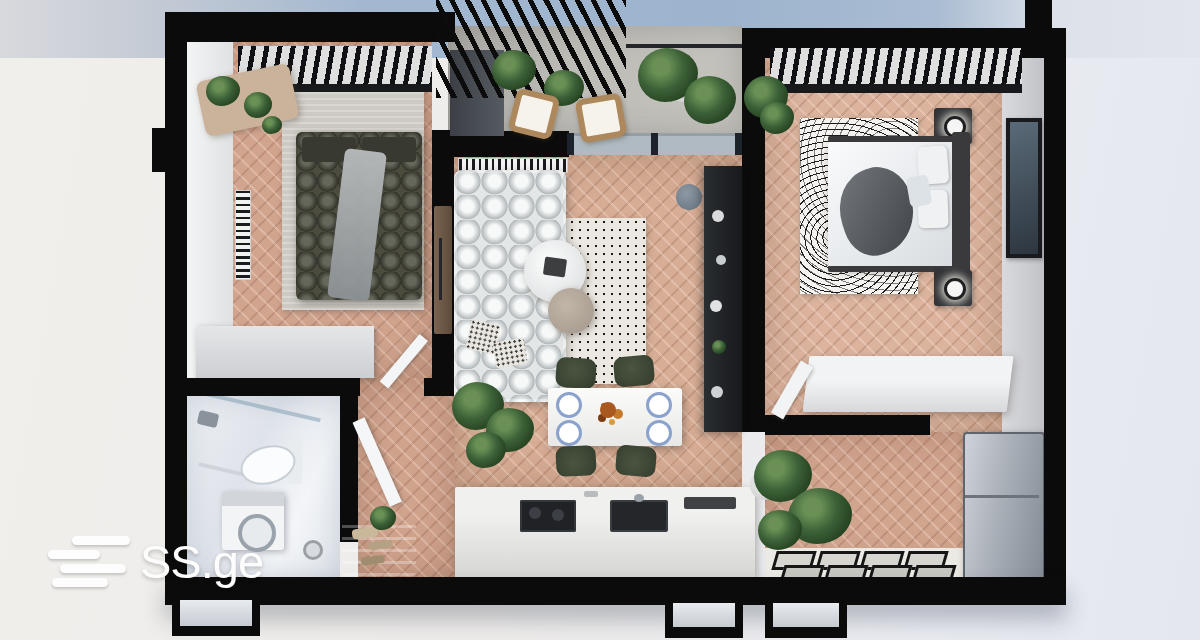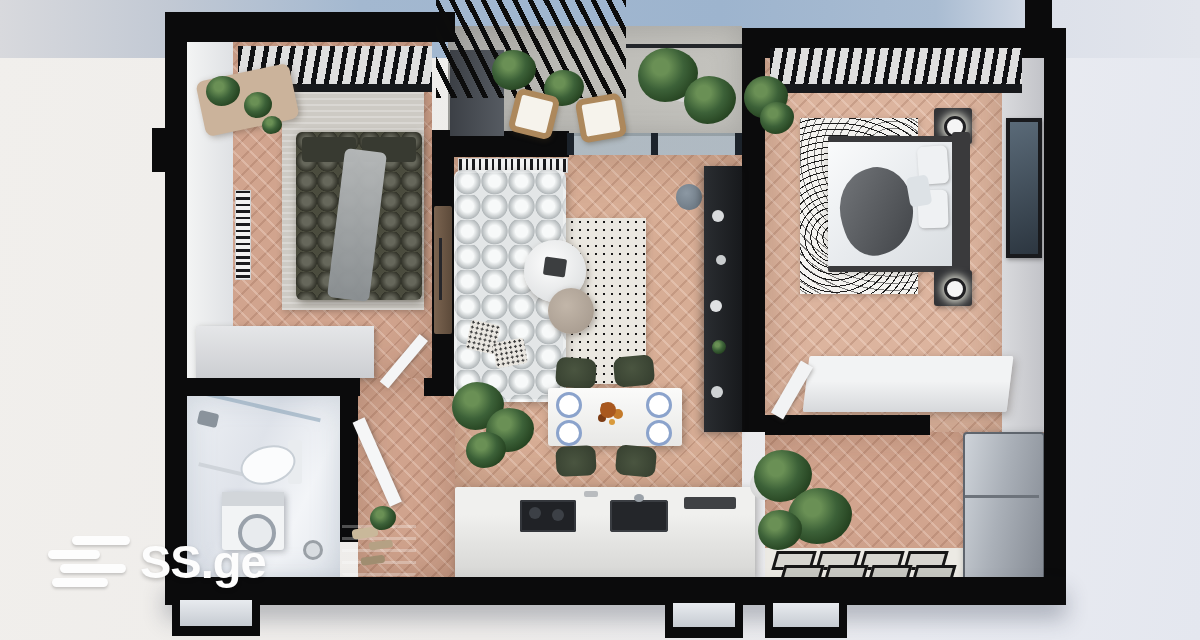--- a/index.html
+++ b/index.html
@@ -56,21 +56,21 @@
   }
   .pot{border-radius:50%;background:radial-gradient(circle at 45% 40%, #f3f3f3, #c6c6c6);}
   .wface{background:linear-gradient(90deg,#f3f4f4,#dfe1e4);}
   .lamp{border-radius:50%;background:#f5f5f5;border:3px solid #1f1f22;box-shadow:0 0 8px 3px rgba(255,255,240,.8);}
   .nstand{background:#323336;border-radius:3px;box-shadow:2px 2px 5px rgba(30,30,30,.4);}
   .mat{border:3px solid #161616;background:#d7d6d0;transform:skewX(-16deg);}
   .mat--b{background:#c8c8c2;}
   .wicker{border:6px solid #ad885c;background:#f6f3ec;border-radius:8px;box-shadow:1px 2px 5px rgba(60,50,30,.35);}
   .logo-bar{height:9px;border-radius:5px;background:#fdfdfd;box-shadow:0 2px 3px rgba(0,0,0,.18);margin-bottom:5px;}
   .brand{
-    font-weight:bold;font-size:47px;letter-spacing:-1px;color:#fdfdfd;
+    font-weight:normal;font-size:47px;letter-spacing:-1px;color:#fdfdfd;
     text-shadow:0 2px 4px rgba(0,0,0,.22);
   }
 </style>
 </head>
 <body>
 
 <div class="stage">
 
   <div class="abs" style="left:0;top:582;width:1200px;height:58px;
               background:linear-gradient(90deg,#d8d9dd 0%,#c2c9d4 14%,#a3b8d0 30%,#9db4ce 60%,#a9bcd2 78%,#dde1ea 88%,#e2e5ec 100%);"></div>

